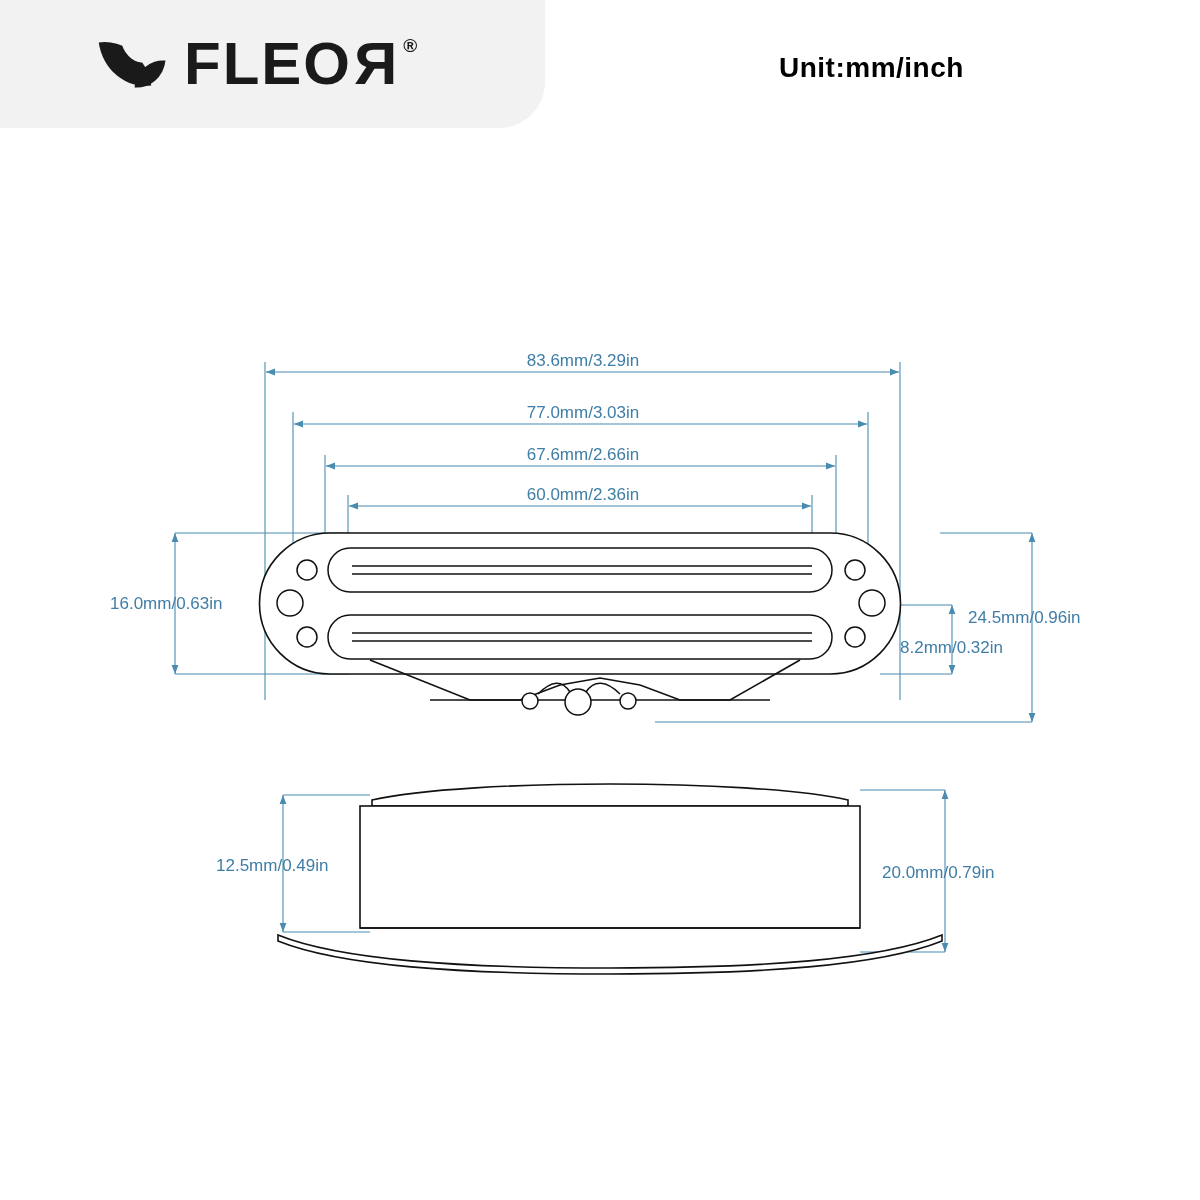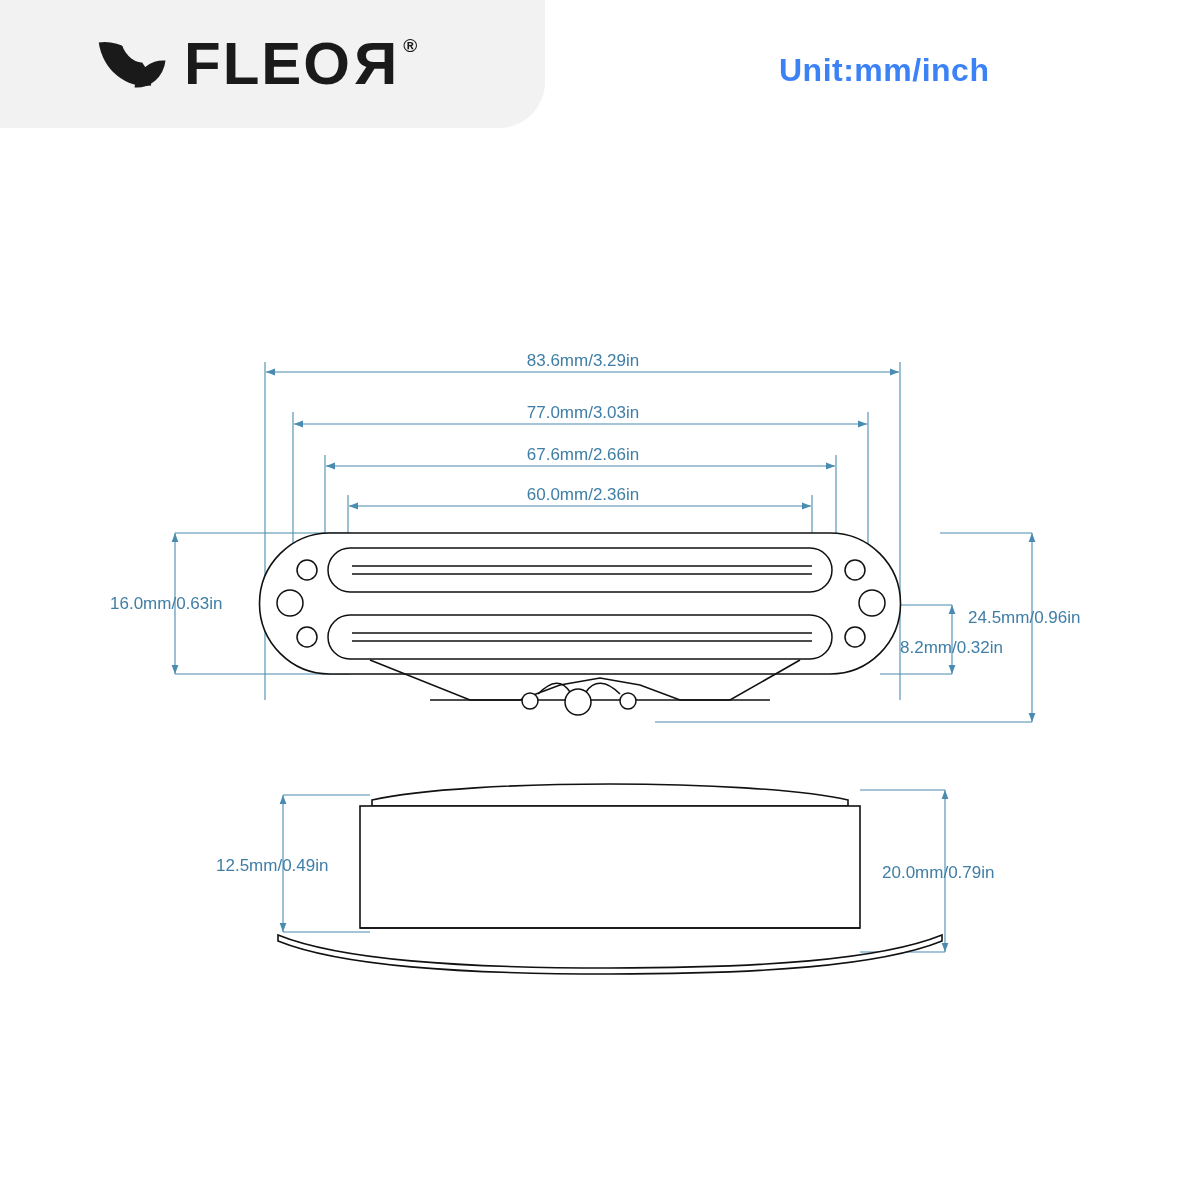--- a/index.html
+++ b/index.html
@@ -86,23 +86,23 @@
     right: -22px;
     top: 2px;
     font-size: 19px;
     font-weight: bold;
     color: #1a1a1a;
   }
   .unit-label {
     position: absolute;
     left: 779px;
     top: 52px;
-    font-size: 32px;
+    font-size: 28px;
     font-weight: bold;
-    color: #3b82f6;
+    color: #000000;
     letter-spacing: 0.5px;
   }
 
   
   #drawing {
     position: absolute;
     left: 0;
     top: 0;
     width: 1200px;
     height: 1200px;

